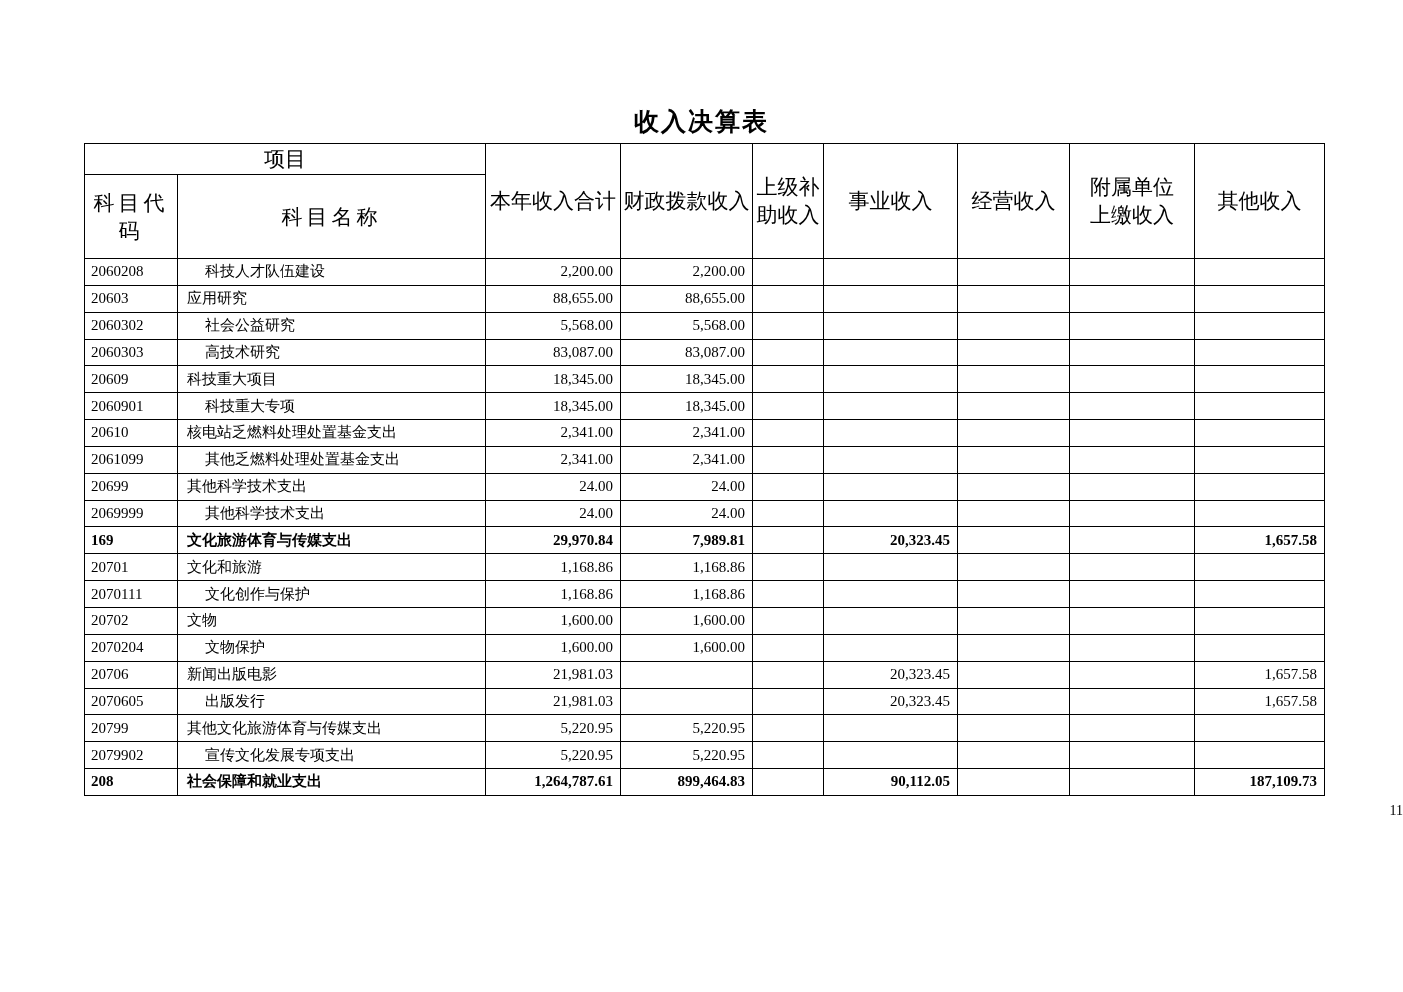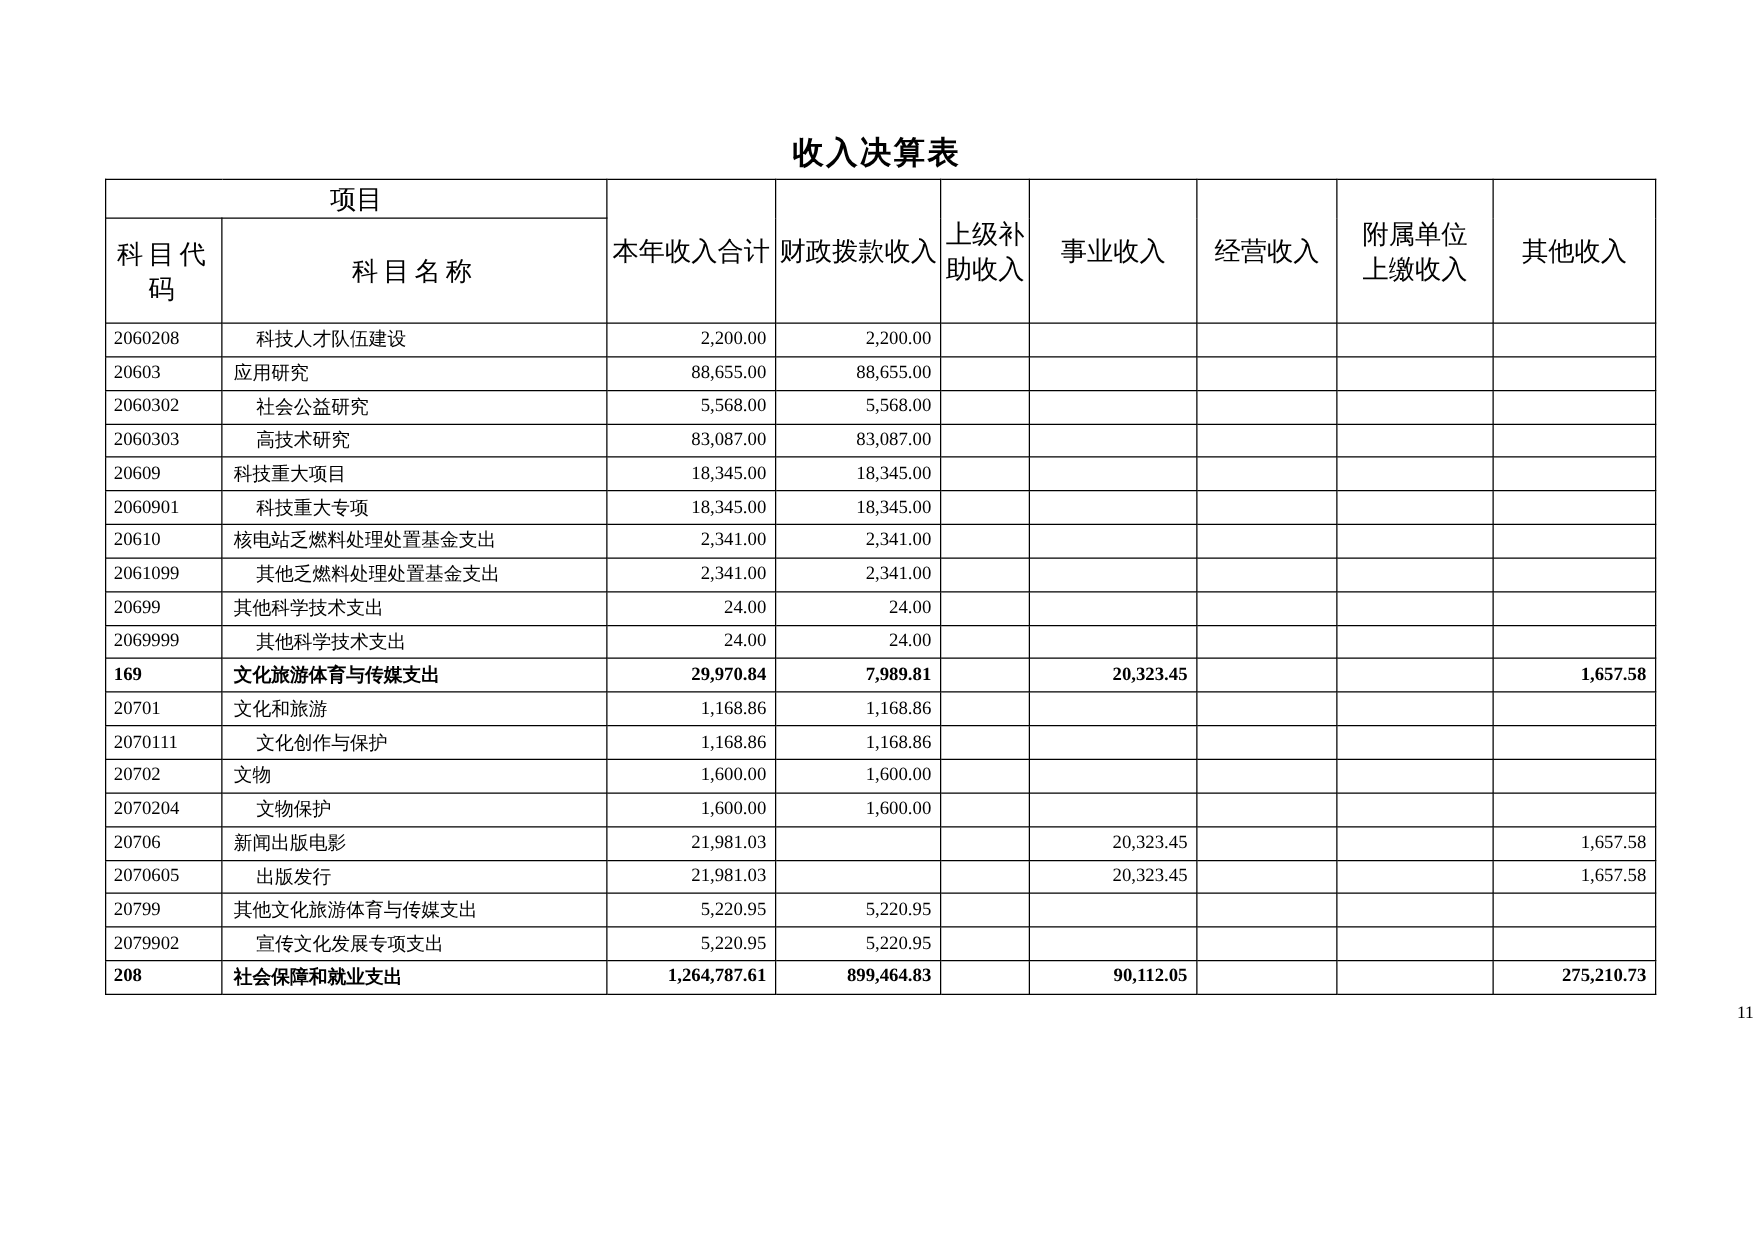--- a/index.html
+++ b/index.html
@@ -346,20 +346,20 @@
         </tr>
         <tr class="bold">
           <td class="code">208</td>
           <td class="name">社会保障和就业支出</td>
           <td class="num">1,264,787.61</td>
           <td class="num">899,464.83</td>
           <td class="num"></td>
           <td class="num">90,112.05</td>
           <td class="num"></td>
           <td class="num"></td>
-          <td class="num">275,210.73</td>
+          <td class="num">187,109.73</td>
         </tr>
       </tbody>
   </table>
 
   <div class="page-number">11</div>
 
 </div>
 
 </body></html>

